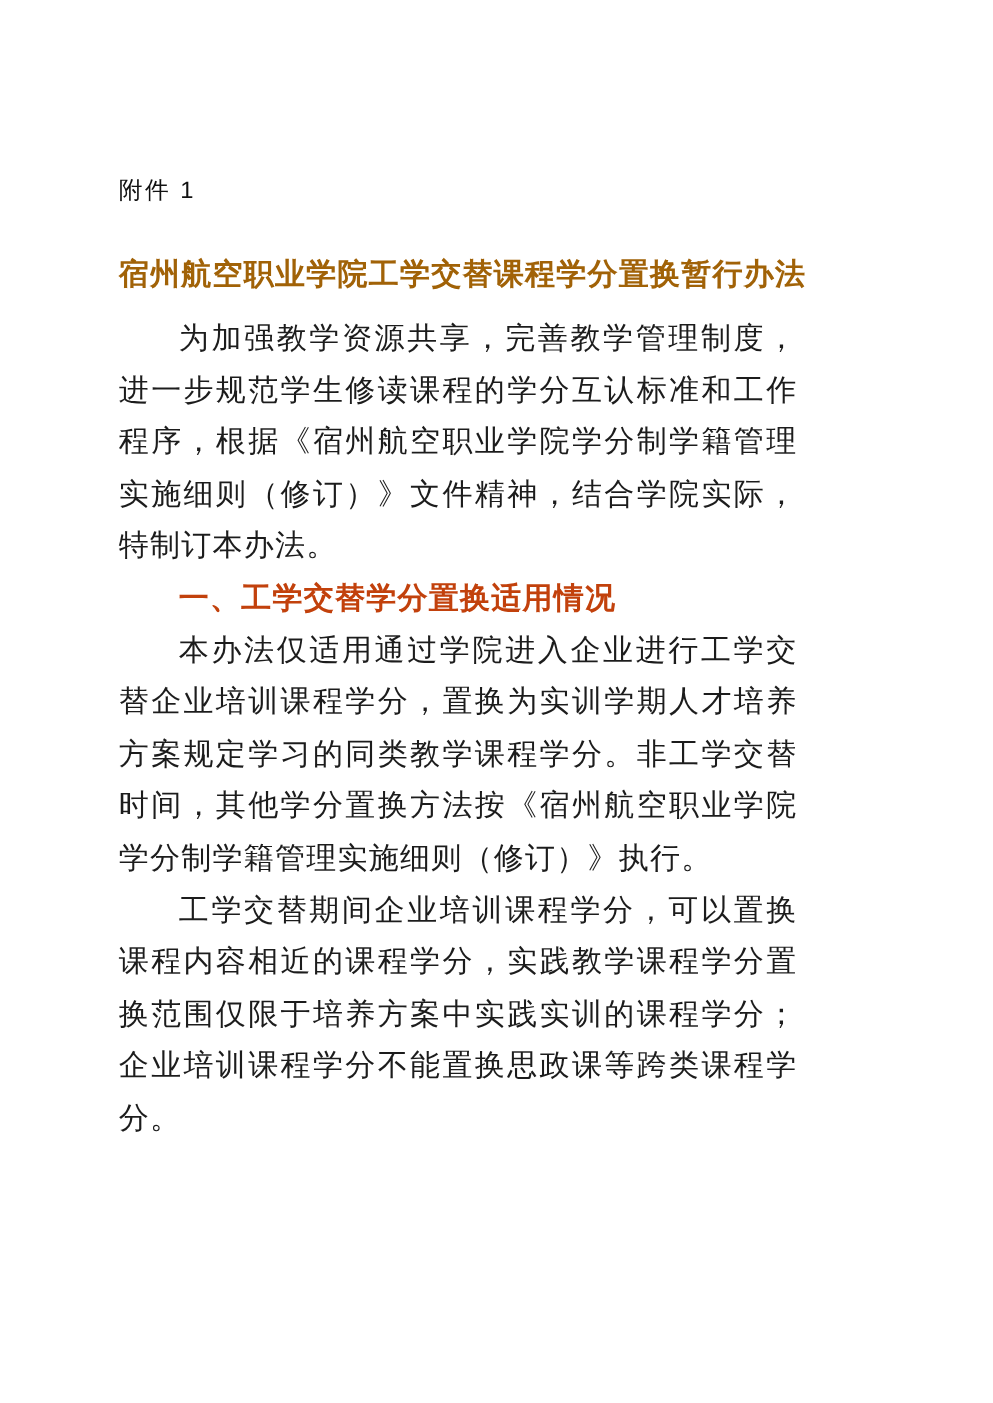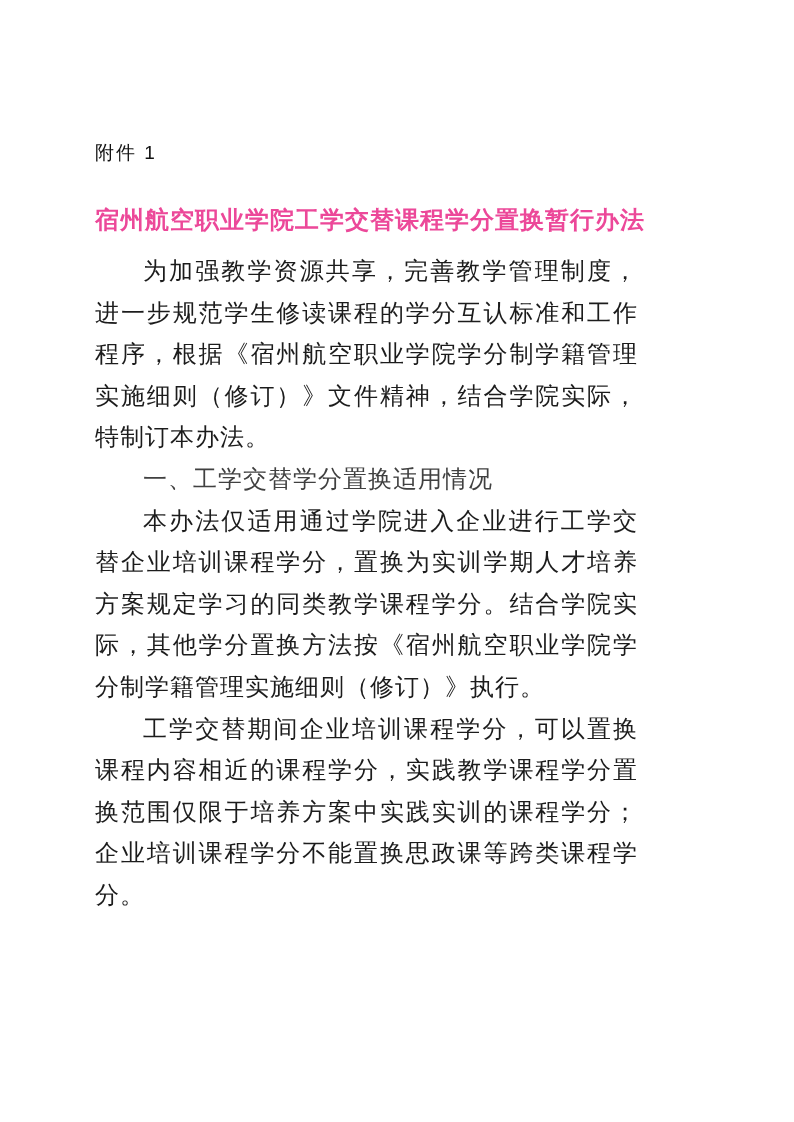--- a/index.html
+++ b/index.html
@@ -24,60 +24,60 @@
     letter-spacing: 2px;
     color: #111111;
   }
   .doc-title {
     font-family: "Liberation Serif", "DejaVu Serif", serif;
     font-weight: bold;
     font-size: 24px;
     line-height: 30px;
     text-align: center;
     letter-spacing: 1px;
-    color: #ec4899;
+    color: #a16207;
     margin-top: 40px;
     margin-bottom: 16px;
     white-space: nowrap;
   }
   .doc-body {
     font-family: "Liberation Serif", "DejaVu Serif", serif;
     font-size: 24px;
   }
   .para {
     margin: 0;
     line-height: 41.6px;
     text-indent: 2em;
     text-align: justify;
     text-justify: inter-ideograph;
     letter-spacing: 1px;
     color: #1c1c1c;
   }
   .para.heading {
-    font-weight: normal;
+    font-weight: bold;
     text-align: left;
-    color: #404040;
+    color: #c2410c;
   }
 </style>
 </head>
 <body>
 
 <div class="page">
 
   <div class="attachment-label">附件 1</div>
 
   <h1 class="doc-title">宿州航空职业学院工学交替课程学分置换暂行办法</h1>
 
   <div class="doc-body">
 
     <p class="para">为加强教学资源共享，完善教学管理制度，进一步规范学生修读课程的学分互认标准和工作程序，根据《宿州航空职业学院学分制学籍管理实施细则（修订）》文件精神，结合学院实际，特制订本办法。</p>
 
     <p class="para heading">一、工学交替学分置换适用情况</p>
 
-    <p class="para">本办法仅适用通过学院进入企业进行工学交替企业培训课程学分，置换为实训学期人才培养方案规定学习的同类教学课程学分。结合学院实际，其他学分置换方法按《宿州航空职业学院学分制学籍管理实施细则（修订）》执行。</p>
+    <p class="para">本办法仅适用通过学院进入企业进行工学交替企业培训课程学分，置换为实训学期人才培养方案规定学习的同类教学课程学分。非工学交替时间，其他学分置换方法按《宿州航空职业学院学分制学籍管理实施细则（修订）》执行。</p>
 
 
     <p class="para">工学交替期间企业培训课程学分，可以置换课程内容相近的课程学分，实践教学课程学分置换范围仅限于培养方案中实践实训的课程学分；企业培训课程学分不能置换思政课等跨类课程学分。</p>
 
 
 
   </div>
 
 </div>
 

